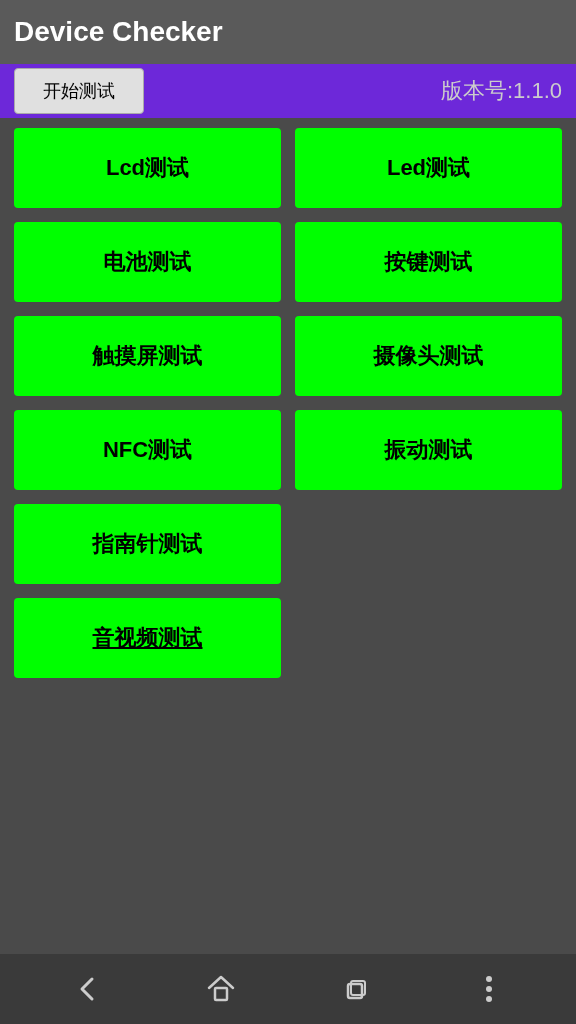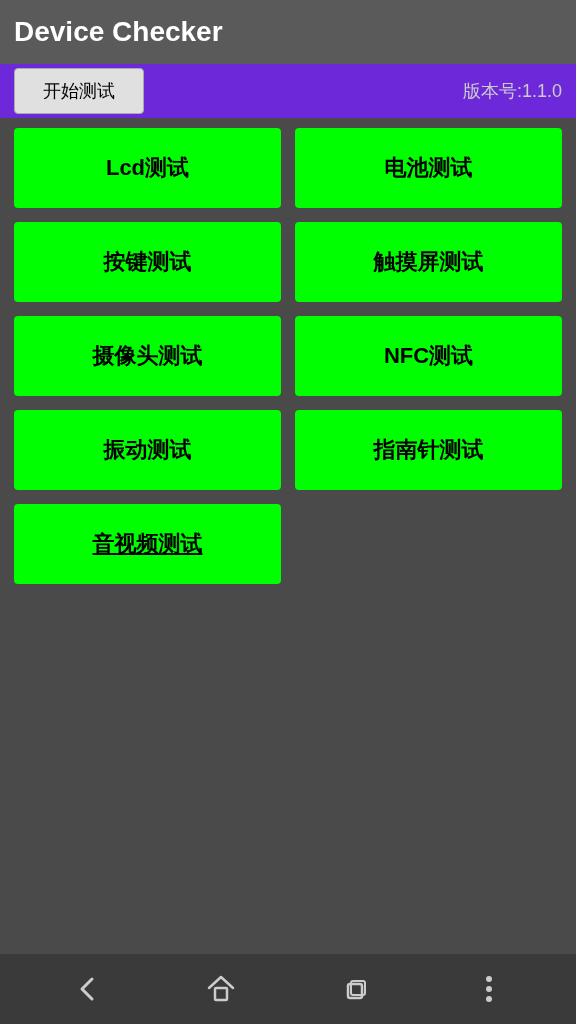--- a/index.html
+++ b/index.html
@@ -39,21 +39,21 @@
       border: 1px solid #aaa;
       border-radius: 4px;
       padding: 10px 28px;
       font-size: 18px;
       cursor: pointer;
       color: #000;
     }
 
     #version-label {
       color: #cccccc;
-      font-size: 18px;
+      font-size: 22px;
     }
 
     #grid-area {
       flex: 1;
       padding: 10px 14px;
       display: grid;
       grid-template-columns: 1fr 1fr;
       grid-template-rows: repeat(5, auto);
       gap: 14px;
       align-content: start;
@@ -110,20 +110,21 @@
   <h1>Device Checker</h1>
 </div>
 
 <div id="toolbar">
   <button id="start-button">开始测试</button>
   <span id="version-label">版本号:1.1.0</span>
 </div>
 
 <div id="grid-area">
   <button class="test-button">Lcd测试</button>
+  <button class="test-button">Led测试</button>
   <button class="test-button">电池测试</button>
   <button class="test-button">按键测试</button>
   <button class="test-button">触摸屏测试</button>
   <button class="test-button">摄像头测试</button>
   <button class="test-button">NFC测试</button>
   <button class="test-button">振动测试</button>
   <button class="test-button">指南针测试</button>
   <button class="test-button wide">音视频测试</button>
 </div>
 

